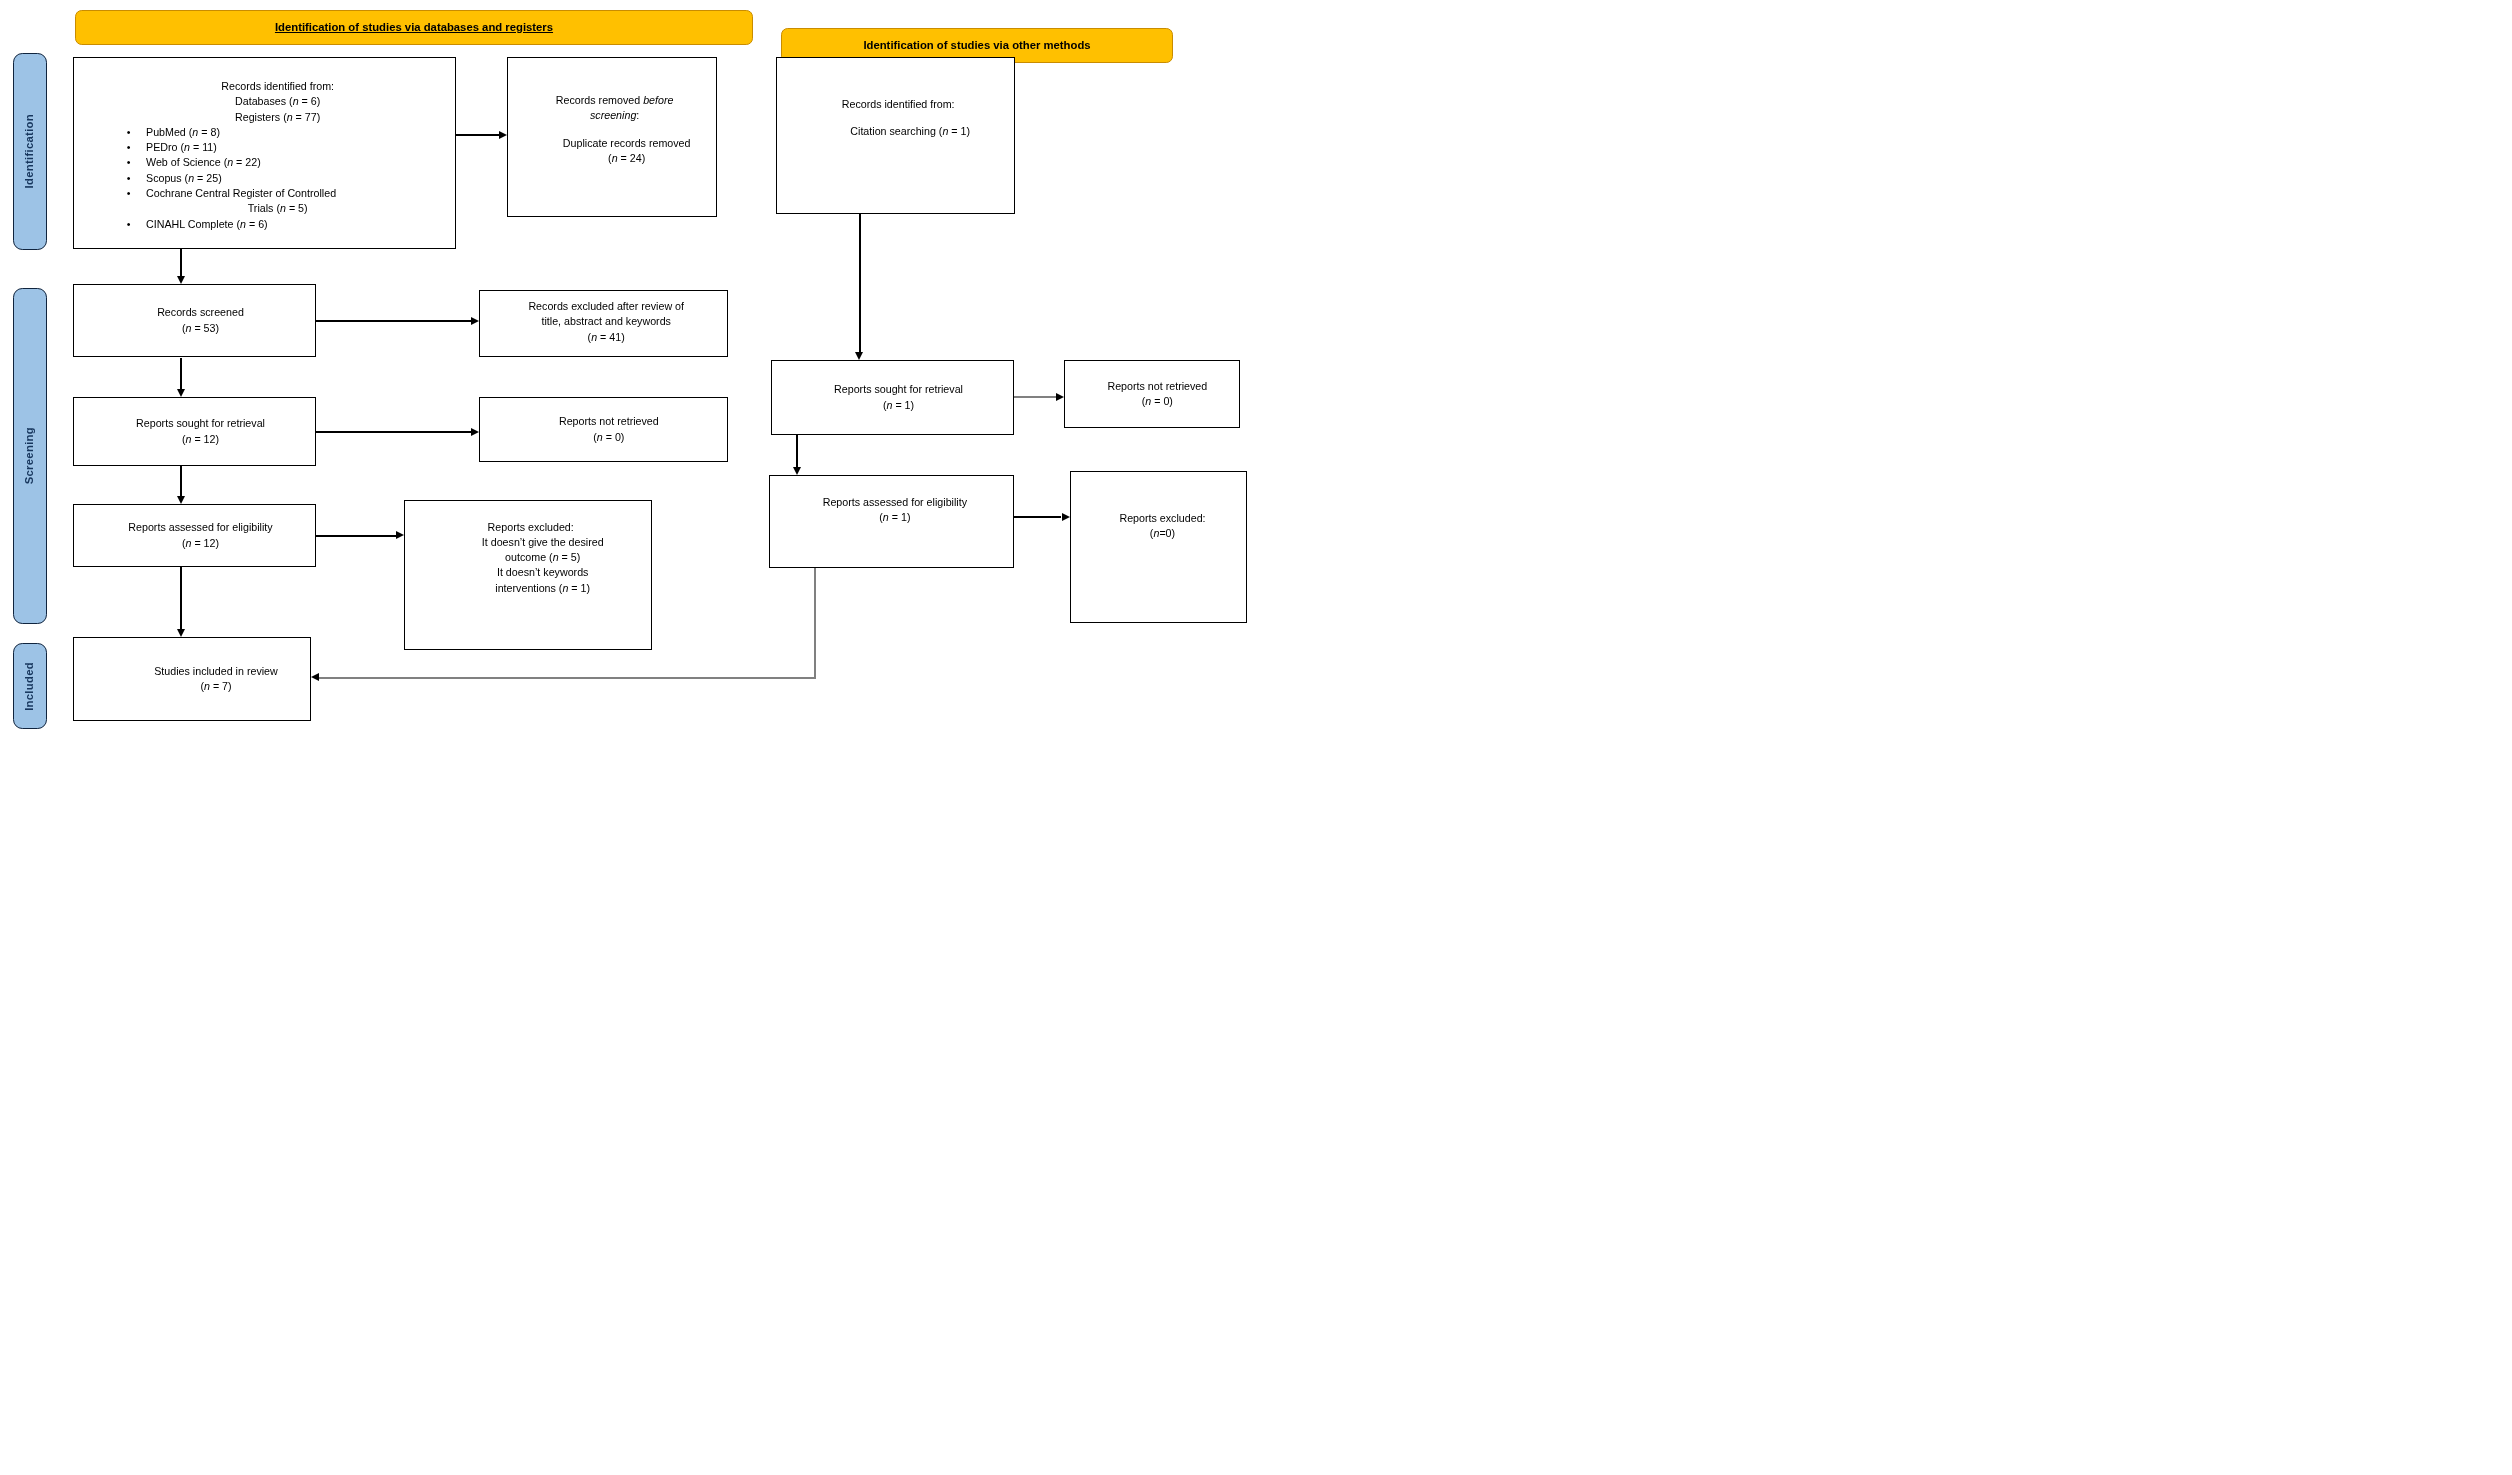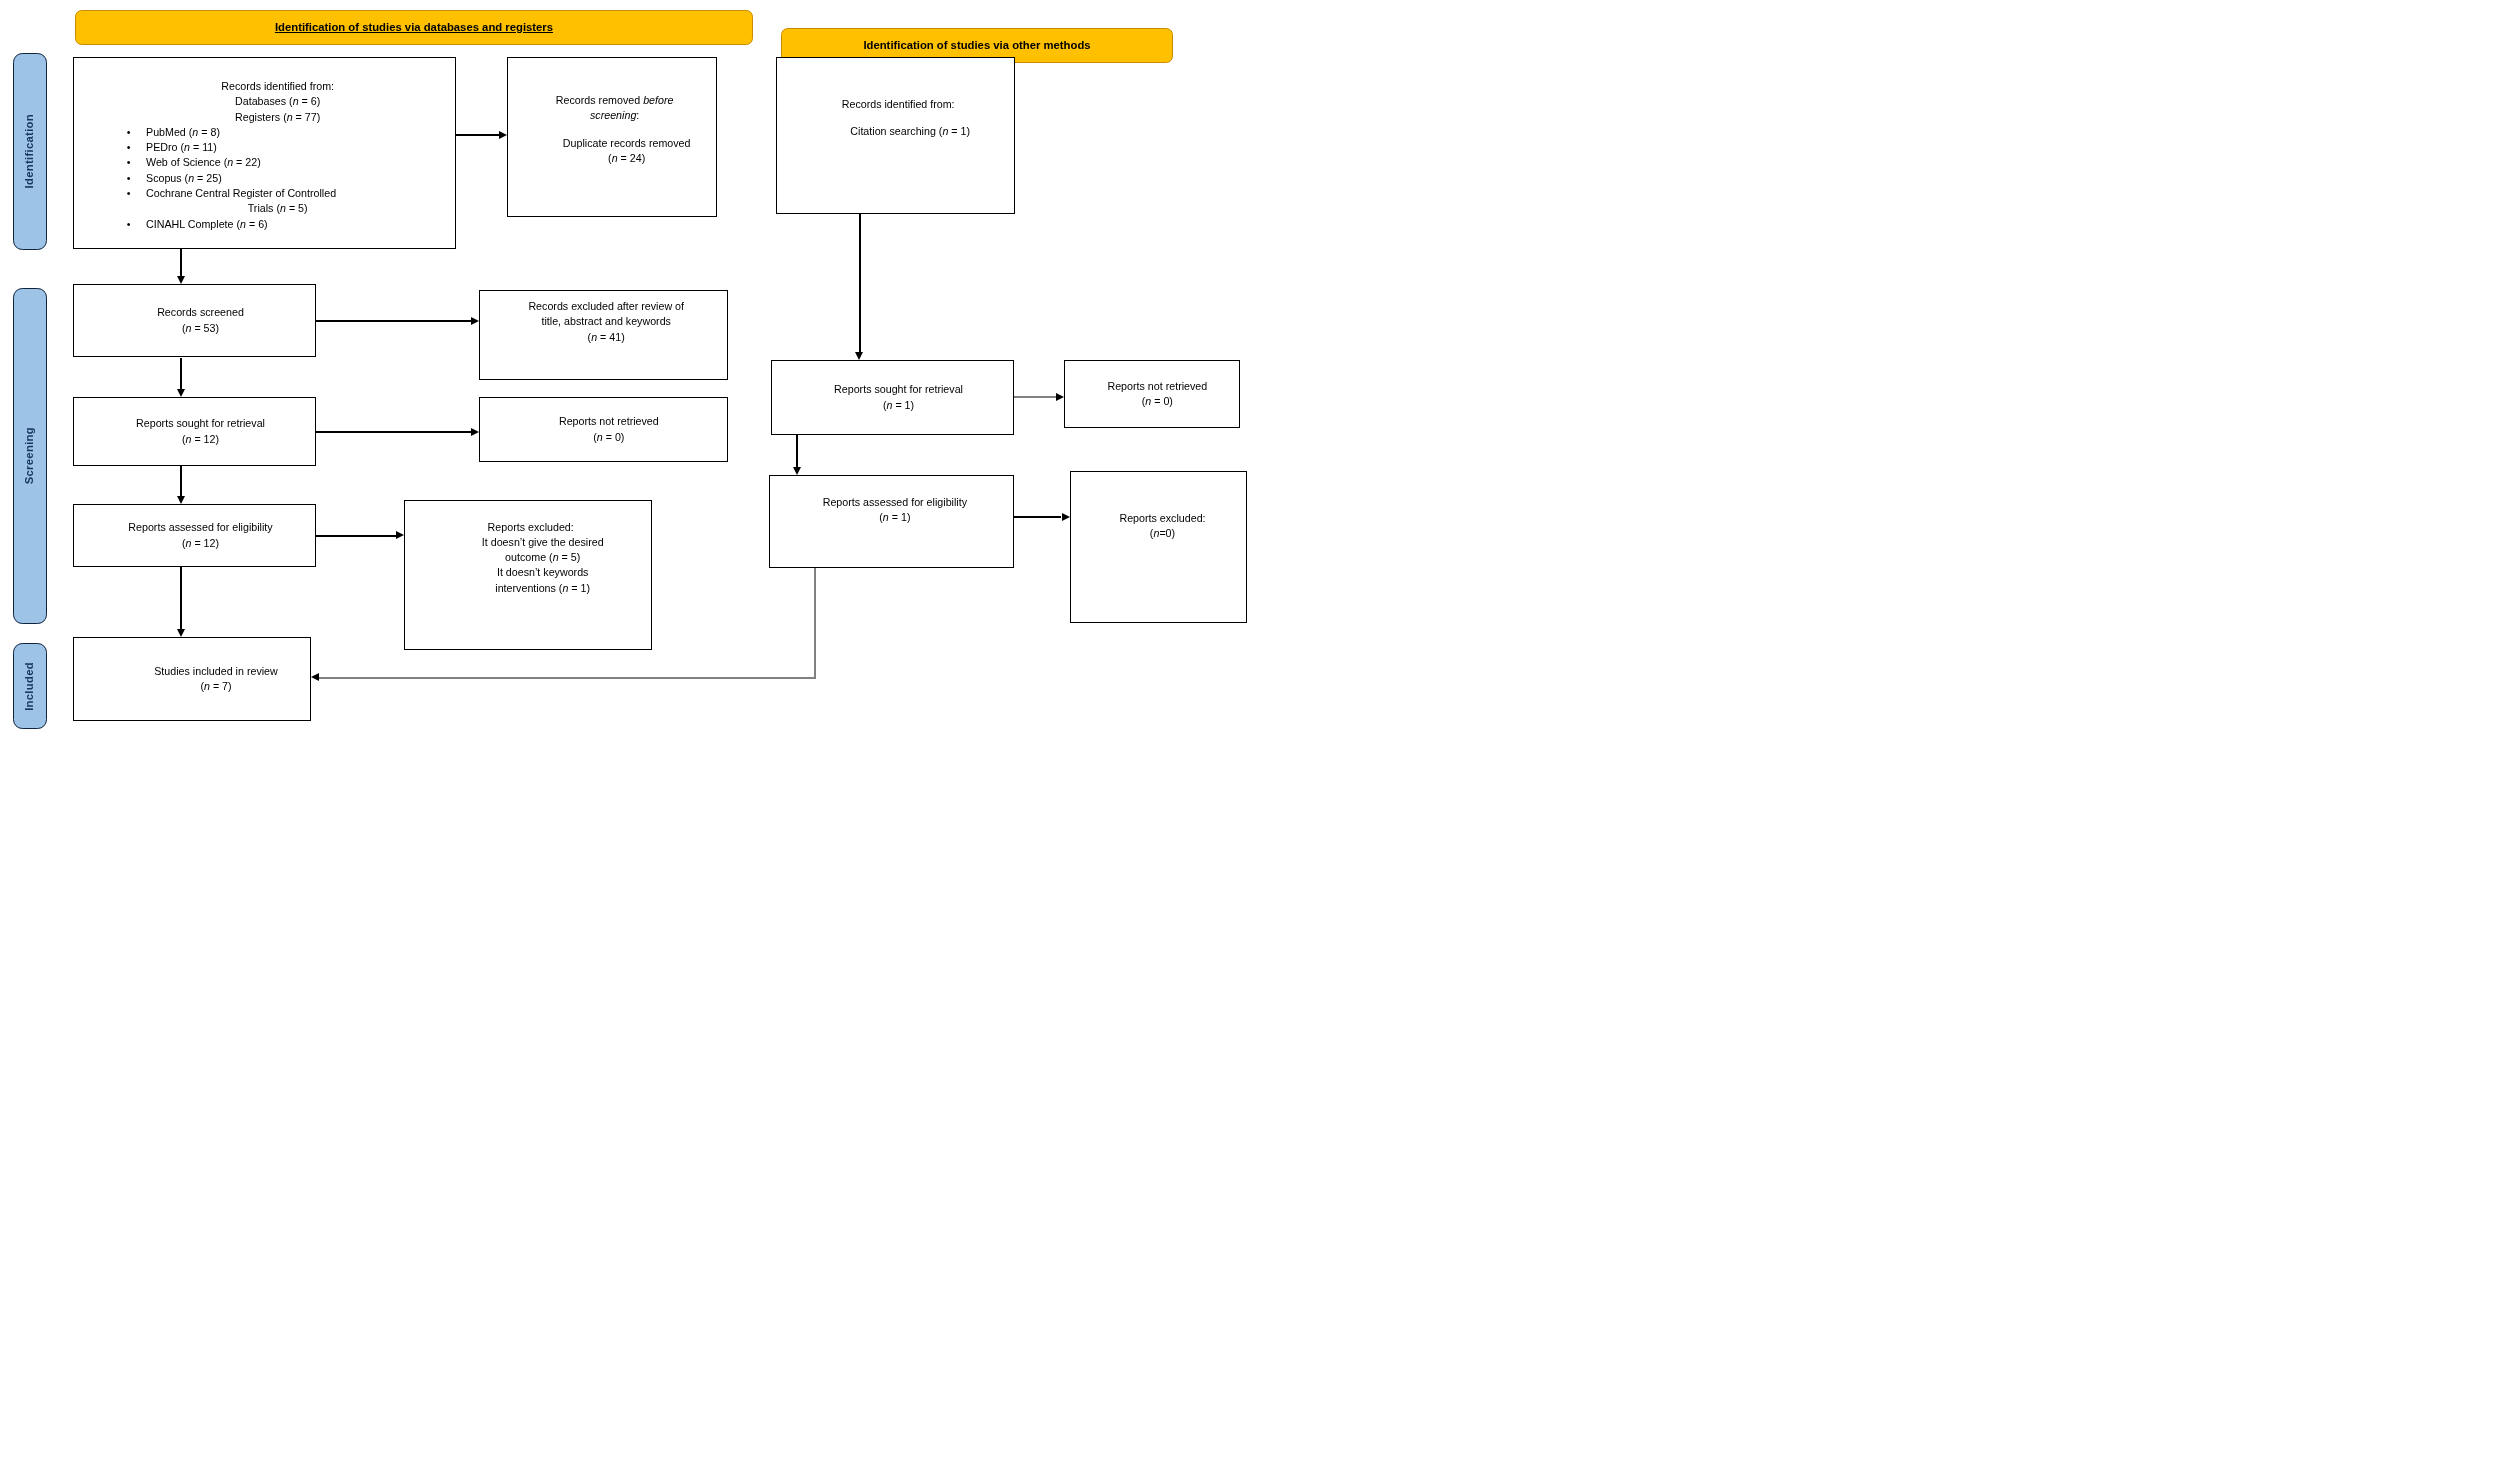--- a/index.html
+++ b/index.html
@@ -125,21 +125,21 @@
     </div>
   </div>
 
   <div class="box" style="left:73px;top:284px;width:243px;height:73px;">
     <div class="center2" style="padding-left:12px;">
       <div class="ln">Records screened</div>
       <div class="ln">(<i>n</i> = 53)</div>
     </div>
   </div>
 
-  <div class="box" style="left:479px;top:290px;width:249px;height:90px;">
+  <div class="box" style="left:479px;top:290px;width:249px;height:67px;">
     <div class="pad" style="padding:8px 5.3px 0 10.7px;">
       <div class="ln">Records excluded after review of</div>
       <div class="ln">title, abstract and keywords</div>
       <div class="ln">(<i>n</i> = 41)</div>
     </div>
   </div>
 
   <div class="box" style="left:73px;top:397px;width:243px;height:69px;">
     <div class="center2" style="padding-left:12px;">
       <div class="ln">Reports sought for retrieval</div>

